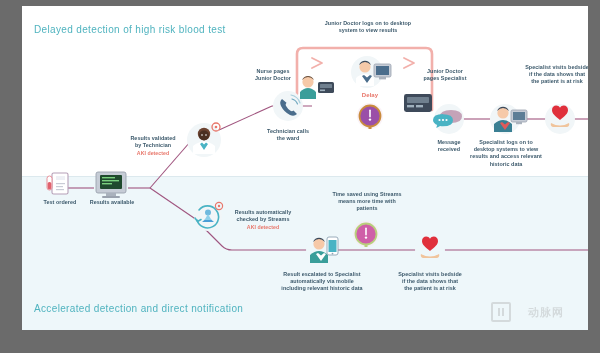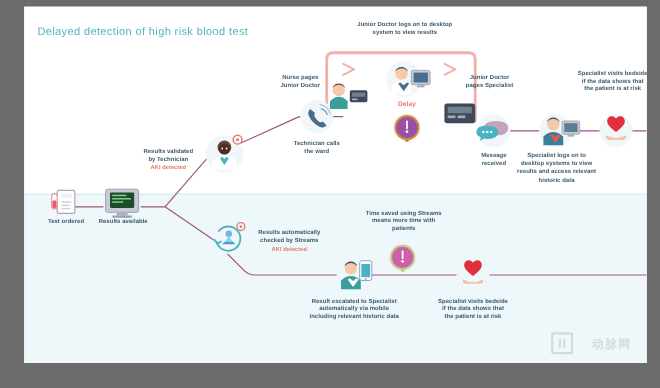--- a/index.html
+++ b/index.html
@@ -33,21 +33,21 @@
 
   
   .lbl{
     position:absolute;color:#3d5a6c;font-size:5.4px;font-weight:bold;
     line-height:7.2px;text-align:center;white-space:pre-line;letter-spacing:.05px;
   }
   .lbl-sub{color:#e8776b;font-size:5.2px;font-weight:bold;display:block;}
   .lbl.delay{color:#e8776b;font-size:6px;}
 
   .watermark{
-    position:absolute;right:14px;bottom:8px;opacity:.30;
+    position:absolute;right:24px;bottom:8px;opacity:.30;
     display:flex;align-items:center;gap:17px;
   }
   .wm-mark{width:16px;height:16px;border:2px solid #9a9a9a;border-radius:2px;
     display:flex;align-items:center;justify-content:center;}
   .wm-mark i{display:block;width:2px;height:8px;background:#9a9a9a;margin:0 1px;}
   .wm-txt{color:#9a9a9a;font-size:11px;font-weight:bold;letter-spacing:1px;
     font-family:"DejaVu Sans",sans-serif;}
 </style>
 </head>
 <body>
@@ -59,20 +59,21 @@
   <div class="frame-right"></div>
   <div class="frame-bottom"></div>
 
   <div class="canvas">
 
     <div class="band-top"></div>
     <div class="band-bottom"></div>
     <div class="band-divider"></div>
 
     <div class="section-title title-top">Delayed detection of high risk blood test</div>
+    <div class="section-title title-bottom">Accelerated detection and direct notification</div>
 
     <svg class="layer" viewBox="0 0 566 324" xmlns="http://www.w3.org/2000/svg">
       <defs>
         <marker id="chev" markerWidth="6" markerHeight="6" refX="3" refY="3" orient="auto">
           <path d="M1,1 L4,3 L1,5" fill="none" stroke="#f2b0ab" stroke-width="1.2" stroke-linecap="round" stroke-linejoin="round"></path>
         </marker>
       </defs>
 
       <path d="M46,182 L72,182" stroke="#a0557f" stroke-width="1.1" fill="none"></path>
       <path d="M106,182 L128,182" stroke="#a0557f" stroke-width="1.1" fill="none"></path>

